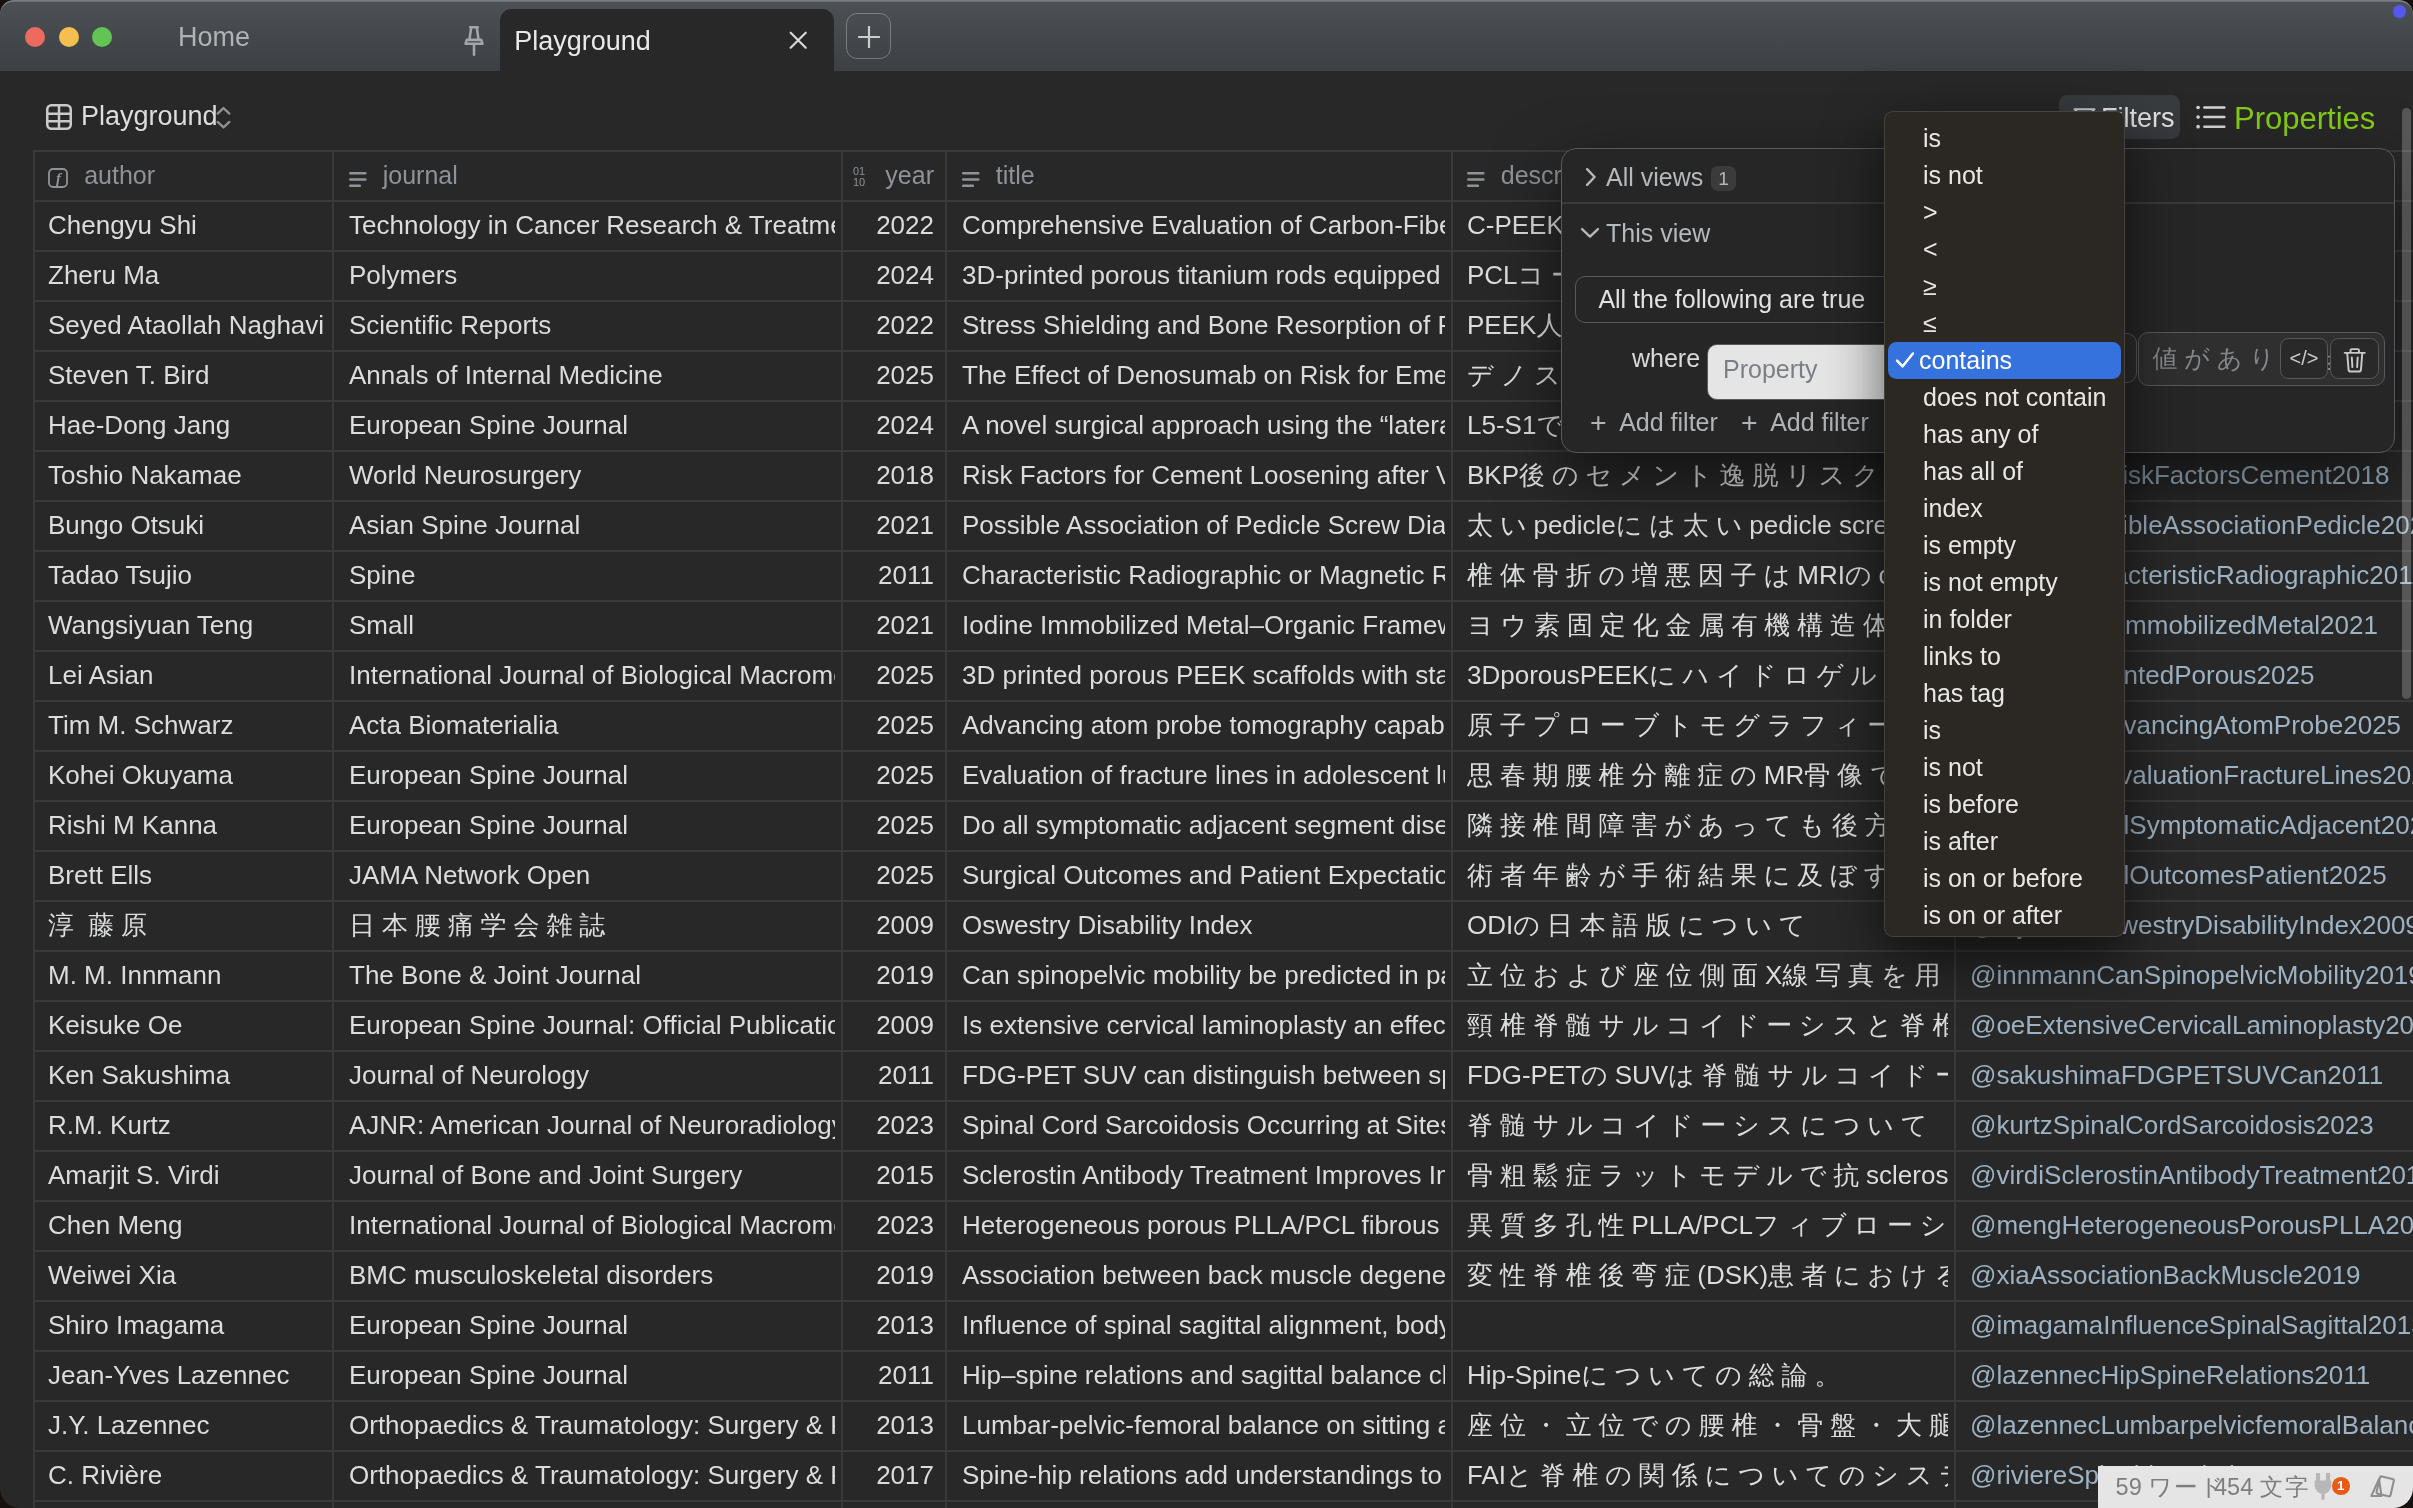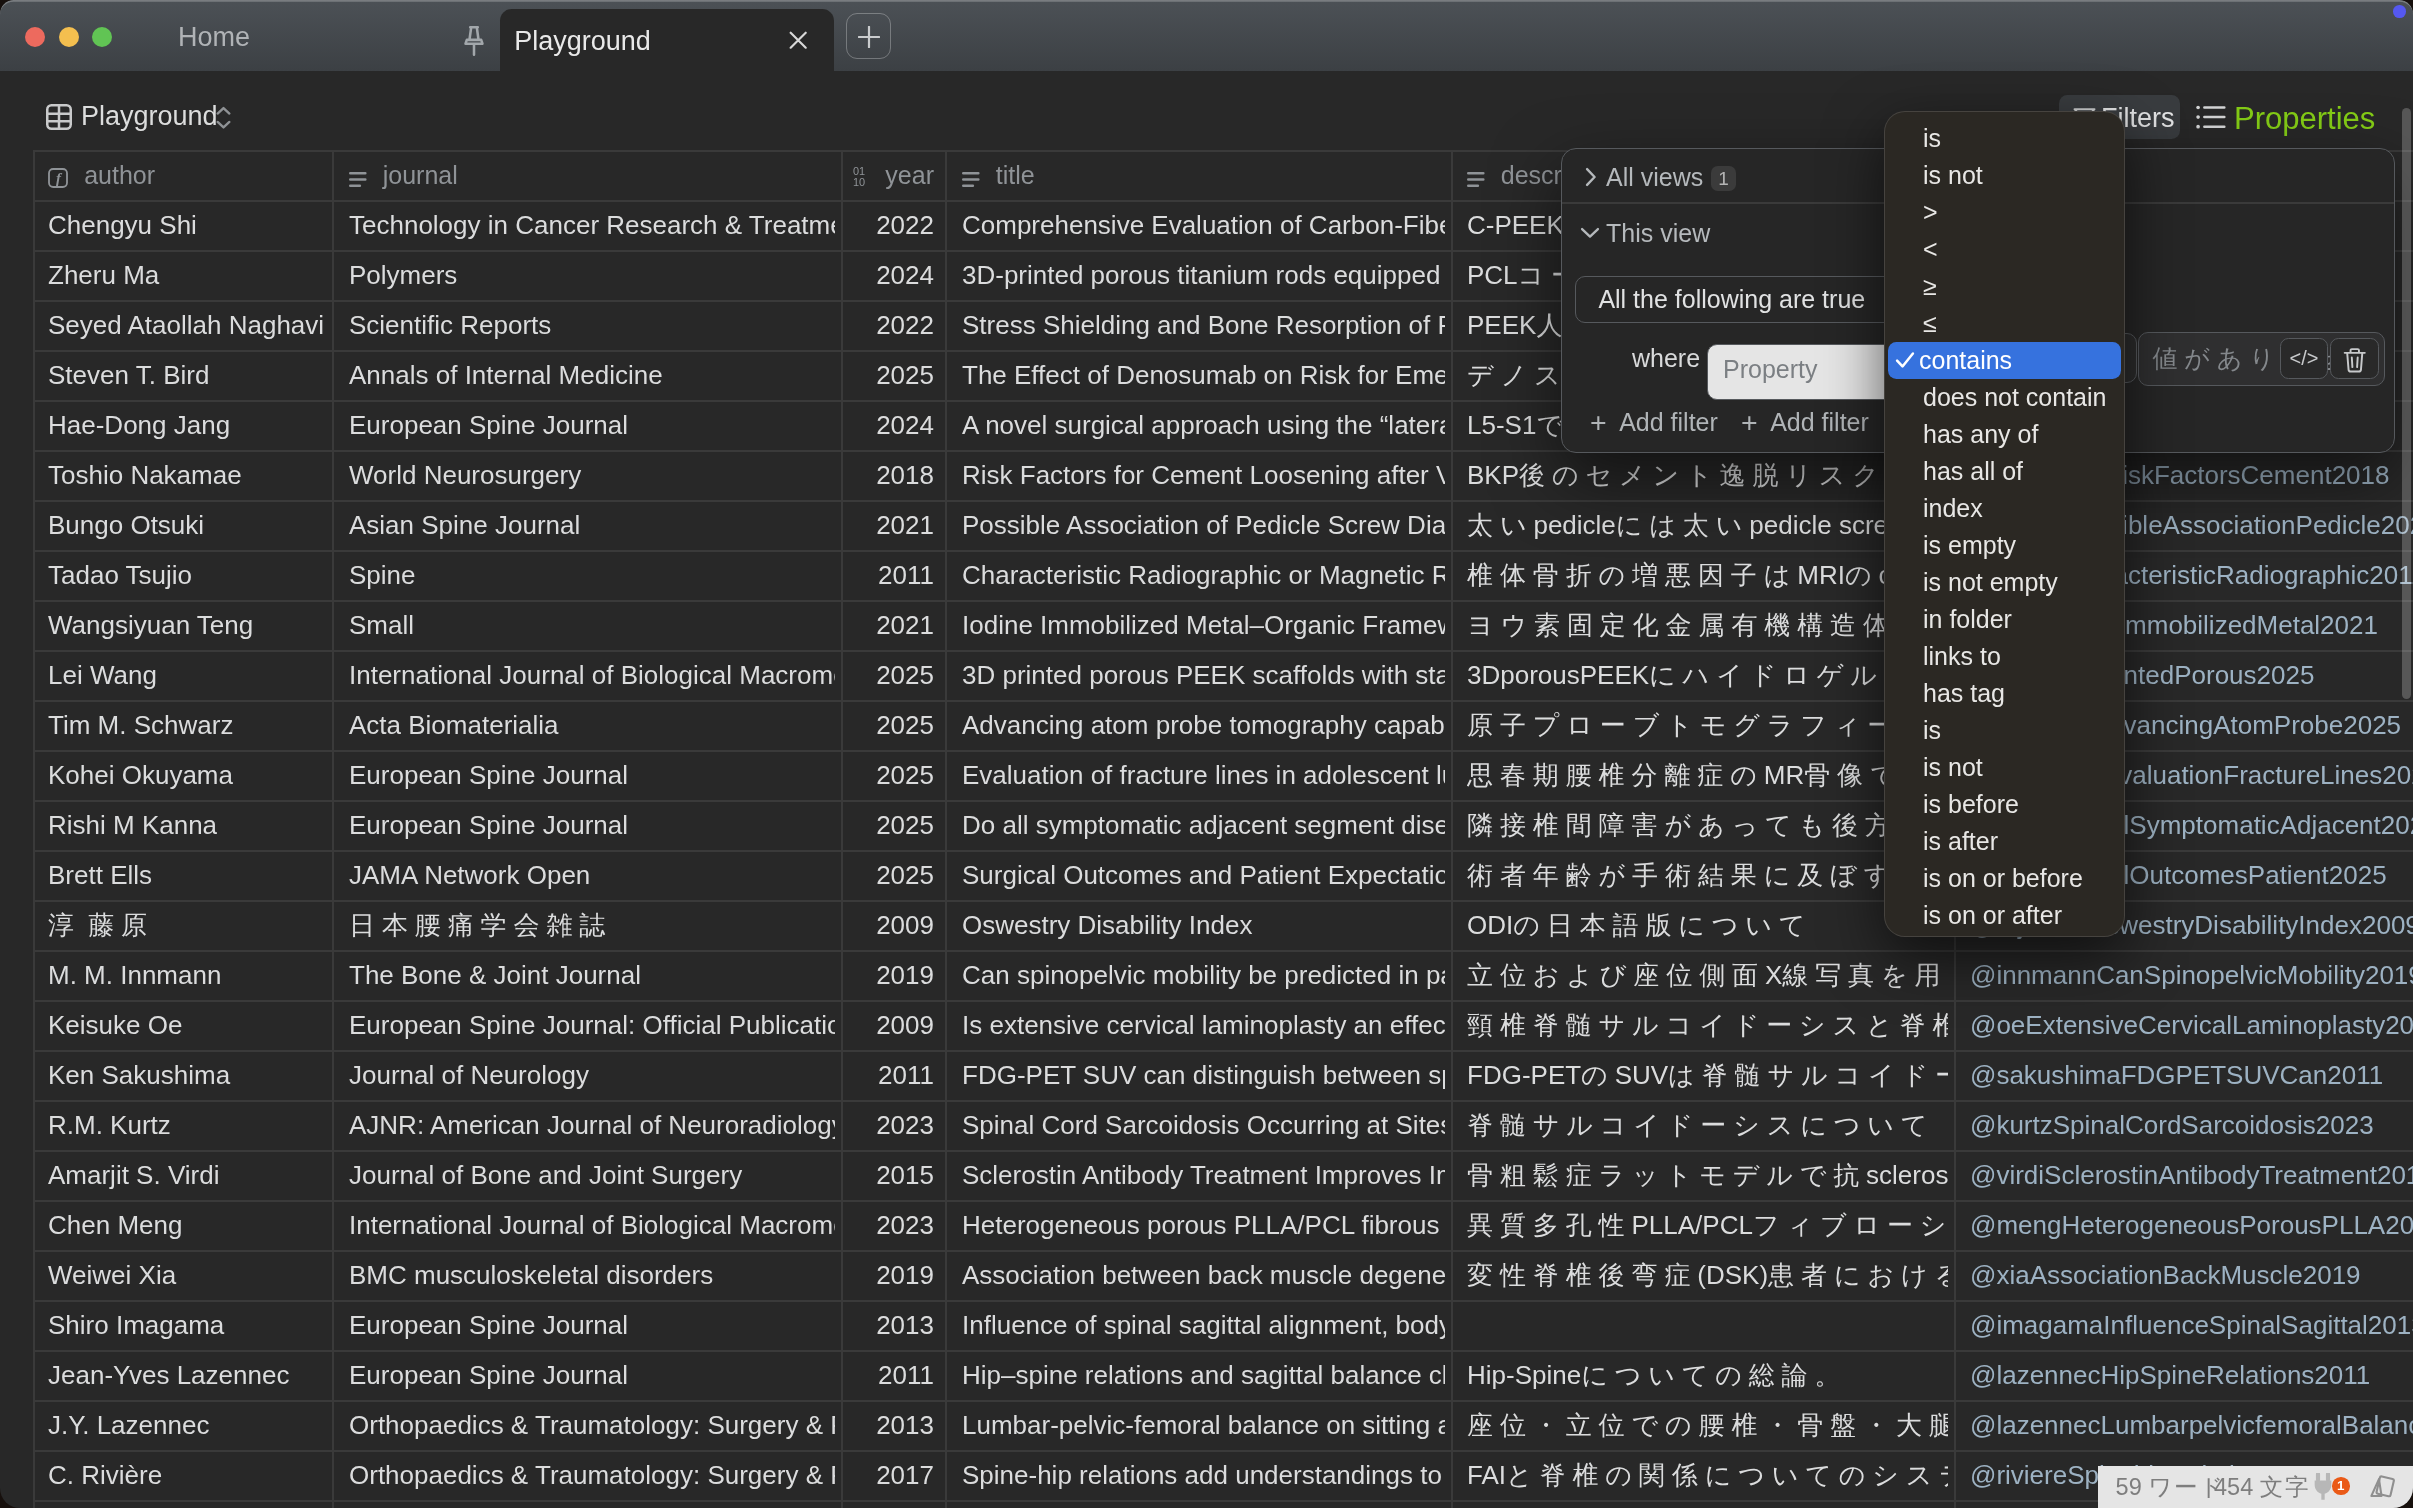--- a/index.html
+++ b/index.html
@@ -17,21 +17,21 @@
 .col div{height:50px;line-height:51px;overflow:hidden}
 .hd{color:#8f9397;font-size:25px}
 .hd svg{vertical-align:-4.2px;margin-right:9.2px}
 .j{font-style:normal;letter-spacing:6.9px}
 .ck{color:#9db2c3}
 #yearcol{text-align:right}
 .ovl{position:absolute;border-radius:10px;border:1.7px solid #56595d}
 #panel{position:absolute;left:1561px;top:148px;width:834px;height:305px;background:#262626;border:1.7px solid #56595d;border-radius:15px;box-shadow:0 25px 67px rgba(0,0,0,.55);z-index:10;font-size:25px}
 #panel .sep{position:absolute;left:0;top:53px;width:100%;height:1.7px;background:#3a3a3a}
 .ptx{position:absolute;color:#b5b9bc;white-space:nowrap}
-#menu{position:absolute;left:1884px;top:111px;width:241px;height:826px;background:#2b2823;border:0.8px solid rgba(255,255,255,.13);border-radius:21px;box-shadow:0 21px 59px rgba(0,0,0,.6);z-index:20;padding-top:7.5px;font-size:25px;color:#e8e7e5}
+#menu{position:absolute;left:1884px;top:111px;width:241px;height:826px;background:#2b2823;border:0.8px solid rgba(255,255,255,.13);border-radius:9px;box-shadow:0 21px 59px rgba(0,0,0,.6);z-index:20;padding-top:7.5px;font-size:25px;color:#e8e7e5}
 #menu div{height:37px;line-height:37px;padding-left:38px;position:relative;white-space:nowrap}
 #menu .sel{margin:0 3px;padding-left:31px;border-radius:8.4px;background:#3672de;color:#fff}
 #status{position:absolute;left:2098px;top:1466px;width:315px;height:42px;background:#e5e5e5;z-index:5;font-size:23.5px;color:#7e7e7e;white-space:nowrap}
 #sbar{position:absolute;left:2402px;top:108px;width:9.2px;height:591px;border-radius:5px;background:rgba(255,255,255,.22);z-index:30}
 #fbtn{position:absolute;left:2059px;top:95px;width:121px;height:44px;background:#3a3d40;border-radius:8.4px;z-index:1}
 #fbtn span{position:absolute;left:42px;top:0;line-height:46px;font-size:27px;color:#e6e7e8}
 #props{position:absolute;left:2234px;top:95px;line-height:47px;font-size:31px;color:#84cc16;z-index:1}
 svg{display:inline-block}
 </style></head><body>
 <div id="win">
@@ -80,21 +80,21 @@
         </svg> author</div>
 <div>Chengyu Shi</div>
 <div>Zheru Ma</div>
 <div>Seyed Ataollah Naghavi</div>
 <div>Steven T. Bird</div>
 <div>Hae-Dong Jang</div>
 <div>Toshio Nakamae</div>
 <div>Bungo Otsuki</div>
 <div>Tadao Tsujio</div>
 <div>Wangsiyuan Teng</div>
-<div>Lei Wang</div>
+<div>Lei Asian</div>
 <div>Tim M. Schwarz</div>
 <div>Kohei Okuyama</div>
 <div>Rishi M Kanna</div>
 <div>Brett Ells</div>
 <div><i class="j">淳</i> <i class="j">藤原</i></div>
 <div>M. M. Innmann</div>
 <div>Keisuke Oe</div>
 <div>Ken Sakushima</div>
 <div>R.M. Kurtz</div>
 <div>Amarjit S. Virdi</div>

